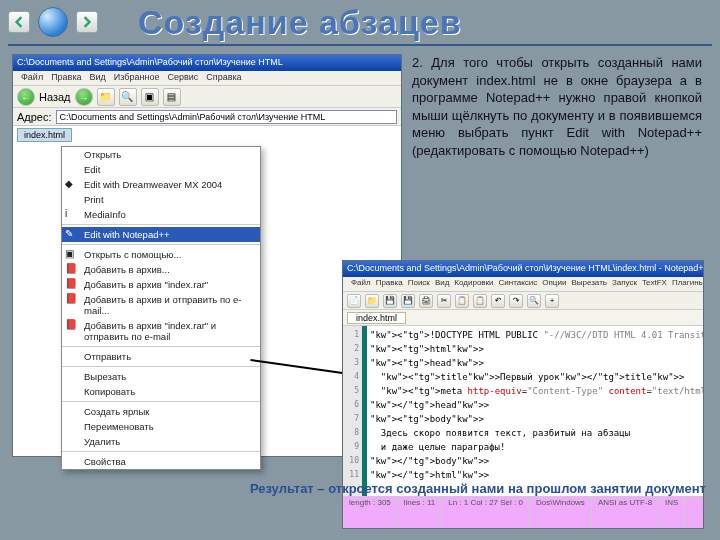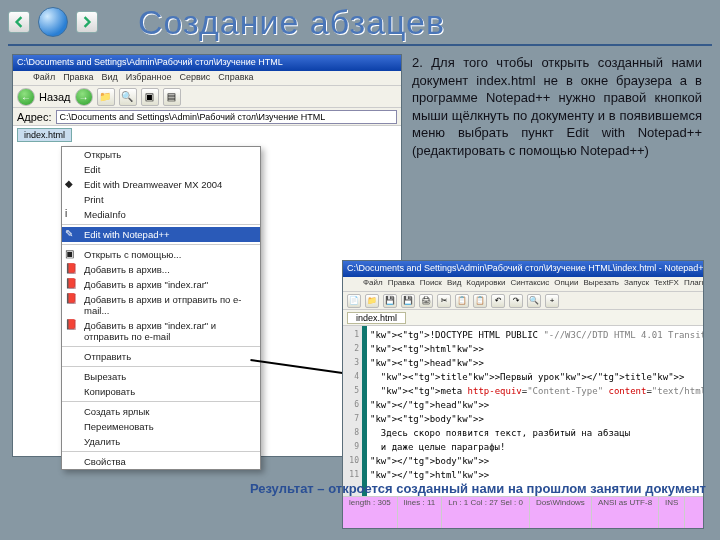--- a/index.html
+++ b/index.html
@@ -2,26 +2,26 @@
 <html><head>
 <meta charset="utf-8">
 <style>
 *{box-sizing:border-box;margin:0;padding:0}
 body{width:720px;height:540px;background:#8798a3;font-family:Arial,sans-serif;overflow:hidden;position:relative}
 .topbar{height:44px;display:flex;align-items:center;padding:4px 8px}
 .navglobe{display:flex;align-items:center;gap:2px}
 .navbtn{width:22px;height:22px;background:linear-gradient(#fdfdfd,#d8d8d8);border:1px solid #8aa;border-radius:3px;display:flex;align-items:center;justify-content:center}
 .navbtn svg{width:12px;height:12px}
 .globe{width:30px;height:30px;border-radius:50%;background:radial-gradient(circle at 30% 30%,#cfeaff,#2a7fd4 70%);border:1px solid #3b6fa0;margin:0 6px}
-.title{font-size:34px;color:#4a76b8;font-weight:normal;text-shadow:1px 1px 0 #fff;margin-left:40px;letter-spacing:1px}
+.title{font-size:34px;color:#4a76b8;font-weight:bold;text-shadow:1px 1px 0 #fff;margin-left:40px;letter-spacing:1px}
 .hr{height:2px;background:#355a8a;margin:0 8px}
 .content{position:relative;padding:12px 10px;height:460px}
 .browser{position:absolute;left:12px;top:8px;width:390px;border:1px solid #5b6e7a;background:#fff;font-size:9px}
 .wtitle{background:linear-gradient(#3a6fd6,#0b3fa8);color:#fff;padding:2px 4px;height:16px;font-size:9px;white-space:nowrap;overflow:hidden}
-.menubar{background:#f2f1e9;padding:1px 20px;height:15px;display:flex;gap:8px;color:#333;border-bottom:1px solid #ccc}
+.menubar{background:#f2f1e9;padding:1px 8px;height:15px;display:flex;gap:8px;color:#333;border-bottom:1px solid #ccc}
 .toolbar{background:#f2f1e9;padding:2px 4px;height:22px;display:flex;align-items:center;gap:4px;border-bottom:1px solid #ccc}
 .tbtn{width:18px;height:18px;background:linear-gradient(#fff,#e0e0d0);border:1px solid #bbb;border-radius:2px;display:inline-flex;align-items:center;justify-content:center;font-size:10px}
 .tbtn.grn{background:radial-gradient(circle at 40% 30%,#8fe080,#2a9f2a);color:#fff;border-radius:50%}
 .addr{background:#f2f1e9;padding:2px 4px;height:18px;display:flex;align-items:center;border-bottom:1px solid #ccc}
 .addr input{flex:1;height:14px;font-size:9px;padding:0 3px;border:1px solid #88a;margin-left:4px}
 .baddr{font-size:11px}
 .bcontent{height:330px;background:#fff;position:relative}
 .tab{position:absolute;left:4px;top:2px;background:#c9ddef;border:1px solid #7aa;padding:1px 6px;font-size:9px}
 .ctxmenu{position:absolute;left:48px;top:20px;width:200px;background:#fff;border:1px solid #888;box-shadow:3px 3px 6px rgba(0,0,0,0.3);font-size:9.5px}
 .ctxmenu .mi{padding:2px 8px 2px 22px;position:relative;color:#222}

